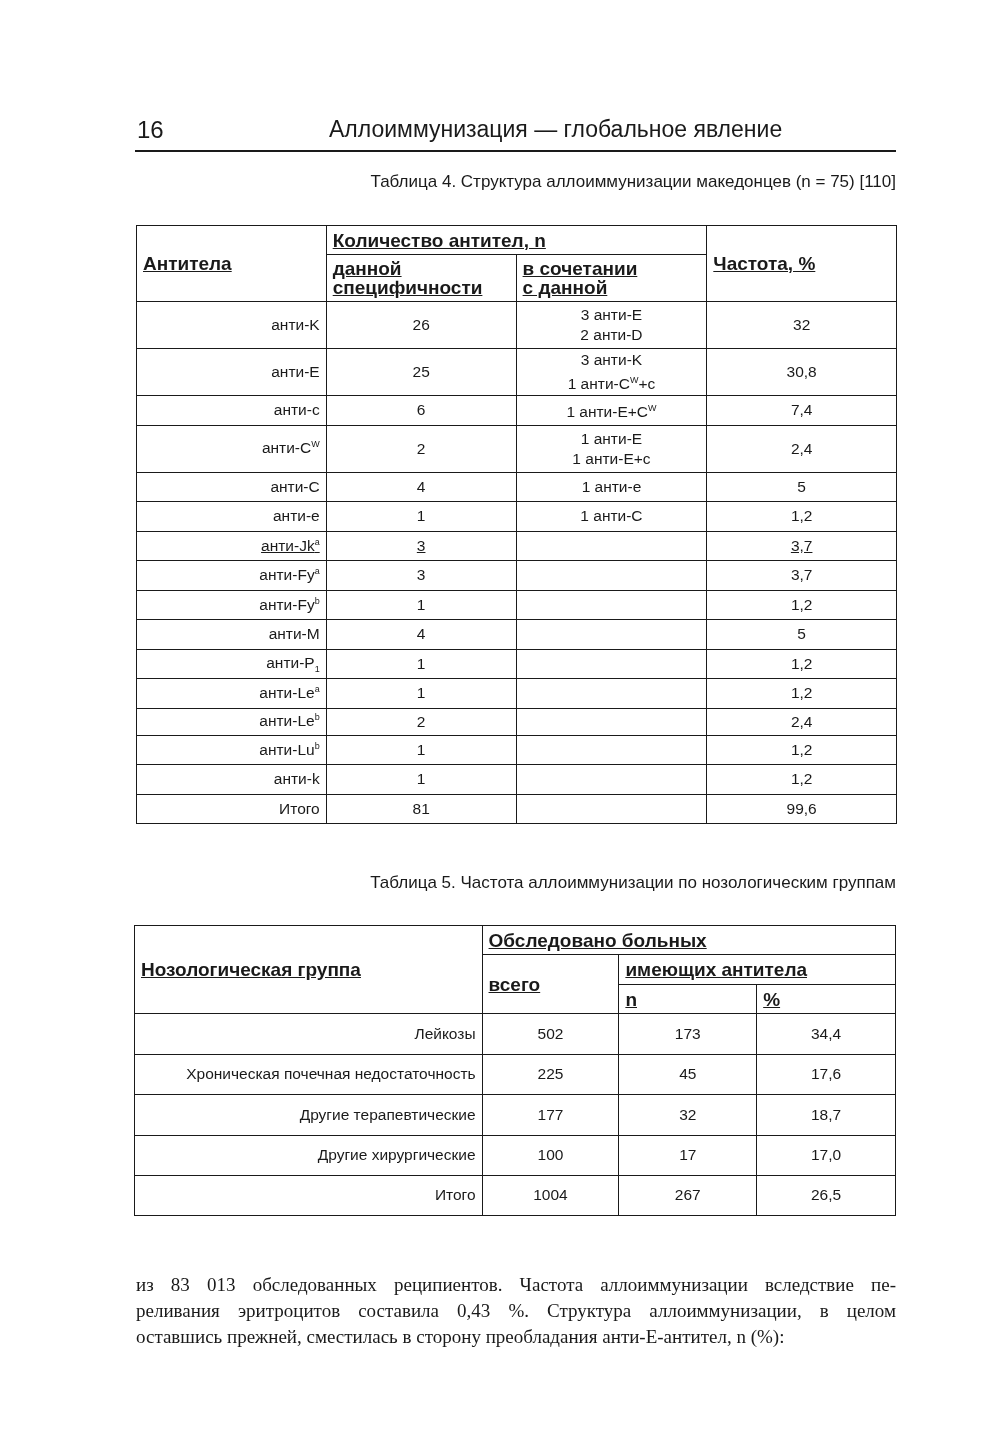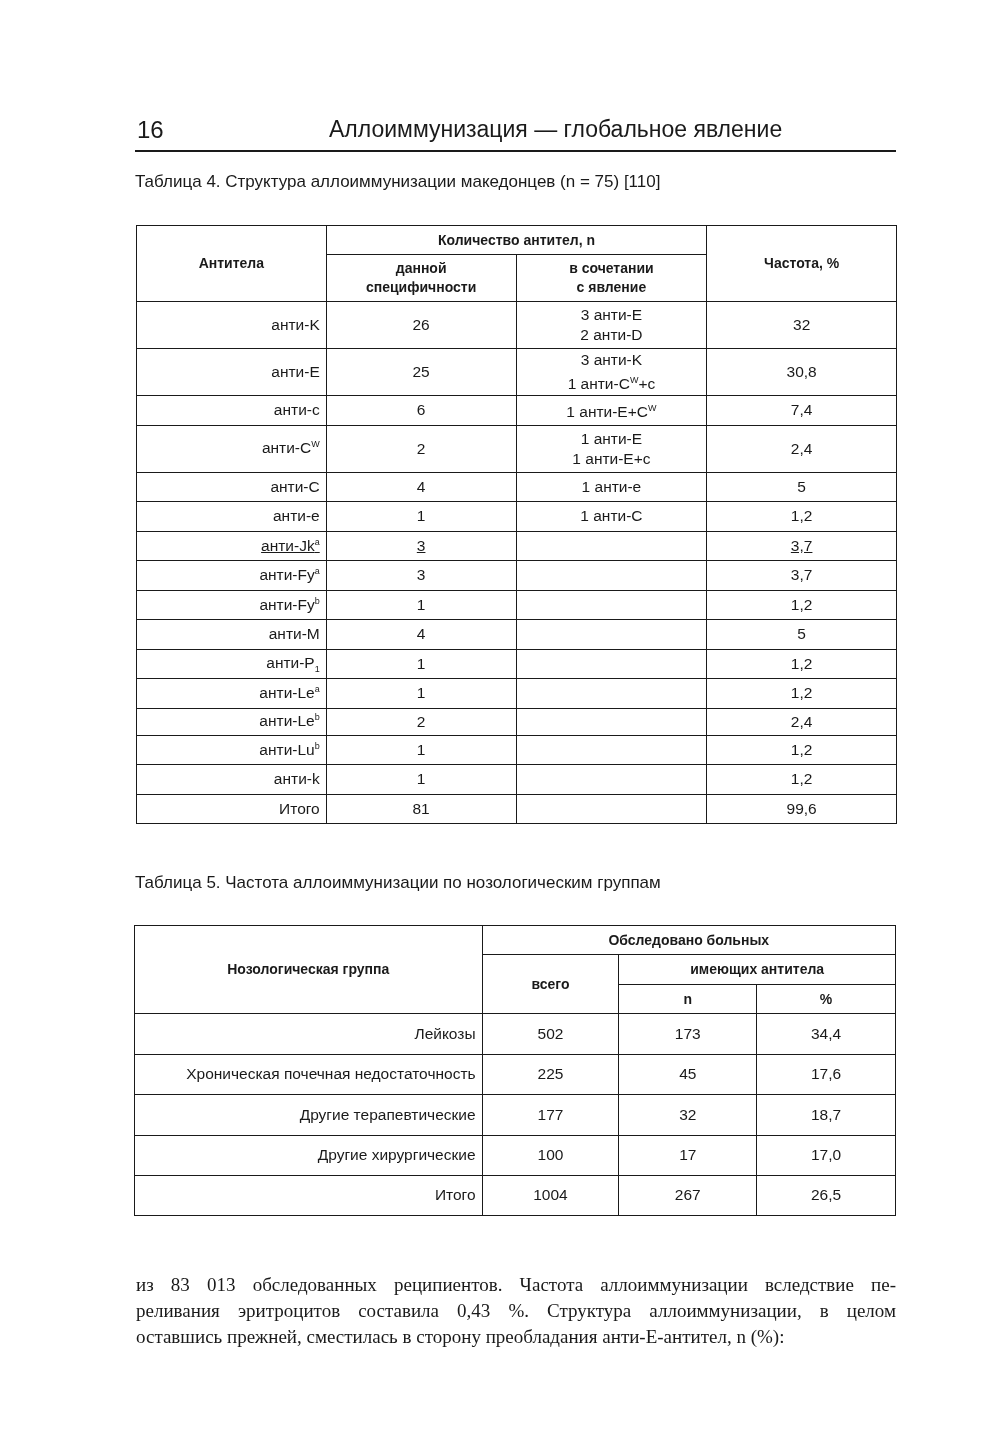--- a/index.html
+++ b/index.html
@@ -1,23 +1,23 @@
 <!DOCTYPE html>
 <html><head>
 <meta charset="utf-8">
 <style>
   html, body { margin: 0; padding: 0; background: #ffffff; }
   body { width: 986px; height: 1447px; position: relative; overflow: hidden; color: #1a1a1a; font-family: "Liberation Sans", sans-serif; }
   .header { position: absolute; left: 135px; top: 112px; width: 761px; height: 38px; border-bottom: 2px solid #1a1a1a; }
   .page-num { position: absolute; left: 2px; top: 4px; font-size: 24px; }
   .running-title { position: absolute; left: 194px; top: 4px; font-size: 23px; }
-  .caption { position: absolute; left: 135px; width: 761px; text-align: left; font-size: 17px; }
+  .caption { position: absolute; left: 135px; width: 761px; text-align: right; font-size: 17px; }
   table { position: absolute; border-collapse: collapse; font-size: 15.5px; }
   td, th { border: 1px solid #1a1a1a; padding: 0 6px; }
-  th { font-weight: bold; text-align: center; font-size: 14px; line-height: 19px; }
+  th { font-weight: bold; text-align: left; font-size: 19px; line-height: 19px; text-decoration: underline; }
   td.c { text-align: center; }
   td.l { text-align: right; }
   sup, sub { font-size: 9px; }
   .t4 { left: 136px; top: 225px; width: 761px; }
   .t5 { left: 134px; top: 925px; width: 762px; }
   .para { position: absolute; left: 136px; top: 1272px; width: 760px; font-family: "Liberation Serif", serif; font-size: 19px; line-height: 26px; text-align: justify; }
   .ln { display: block; text-align: justify; text-align-last: justify; }
   .ln.last { text-align-last: left; }
 </style>
 </head>
@@ -38,21 +38,21 @@
       <col style="width:190px">
     </colgroup>
   <tbody>
       <tr style="height:29px">
     <th rowspan="2">Антитела</th>
     <th colspan="2">Количество антител, n</th>
     <th rowspan="2">Частота, %</th>
   </tr>
   <tr style="height:47px">
     <th><span>данной</span><br><span>специфичности</span></th>
-    <th><span>в сочетании</span><br><span>с явление</span></th>
+    <th><span>в сочетании</span><br><span>с данной</span></th>
   </tr>
   </tbody>
     <tbody id="t4body">
       <tr style="height: 47px;">
         <td class="l"><span>анти-K</span></td>
         <td class="c">26</td>
         <td class="c" style="line-height:20px"><span>3 анти-E</span><br><span>2 анти-D</span></td>
         <td class="c">32</td>
       </tr>
       <tr style="height: 47px;">

